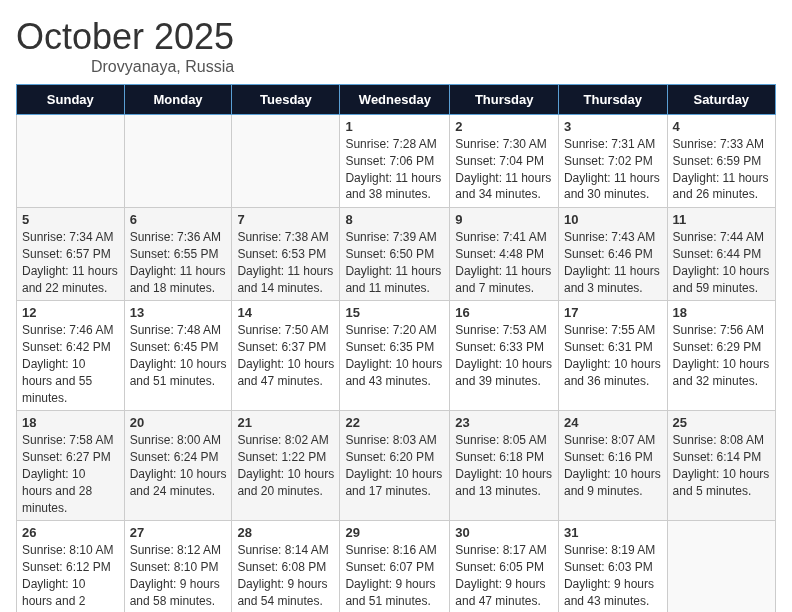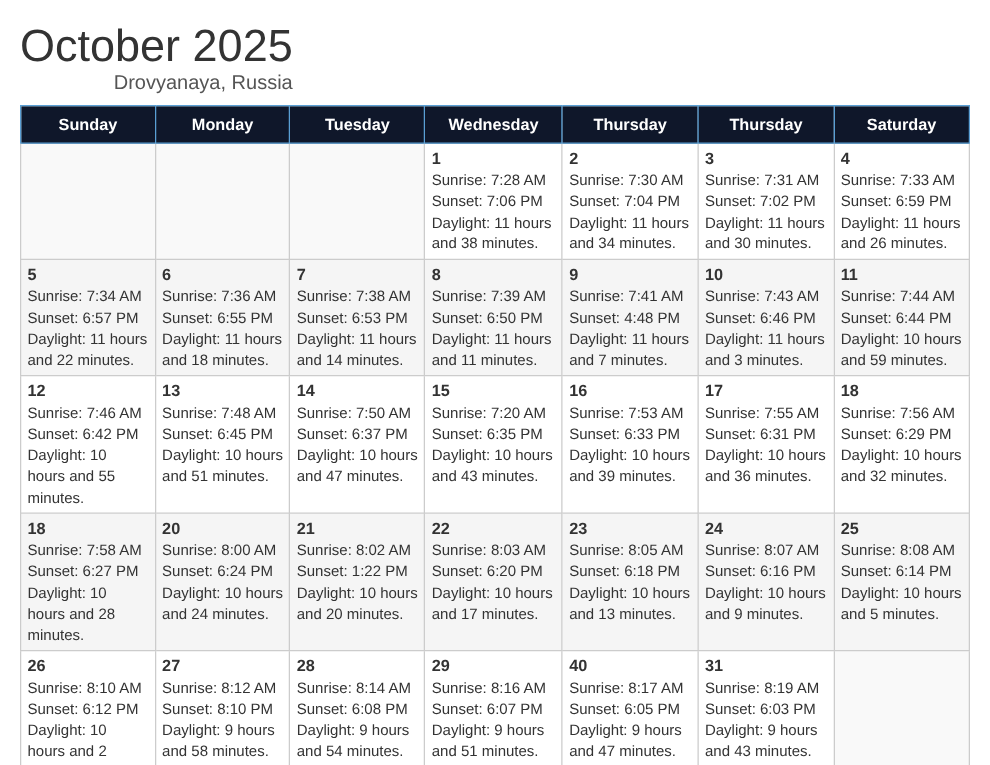--- a/index.html
+++ b/index.html
@@ -295,21 +295,21 @@
 Sunset: 6:08 PM
 Daylight: 9 hours and 54 minutes.</div>
         </td>
         <td>
           <span class="day-number">29</span>
           <div class="day-info">Sunrise: 8:16 AM
 Sunset: 6:07 PM
 Daylight: 9 hours and 51 minutes.</div>
         </td>
         <td>
-          <span class="day-number">40</span>
+          <span class="day-number">30</span>
           <div class="day-info">Sunrise: 8:17 AM
 Sunset: 6:05 PM
 Daylight: 9 hours and 47 minutes.</div>
         </td>
         <td>
           <span class="day-number">31</span>
           <div class="day-info">Sunrise: 8:19 AM
 Sunset: 6:03 PM
 Daylight: 9 hours and 43 minutes.</div>
         </td>

